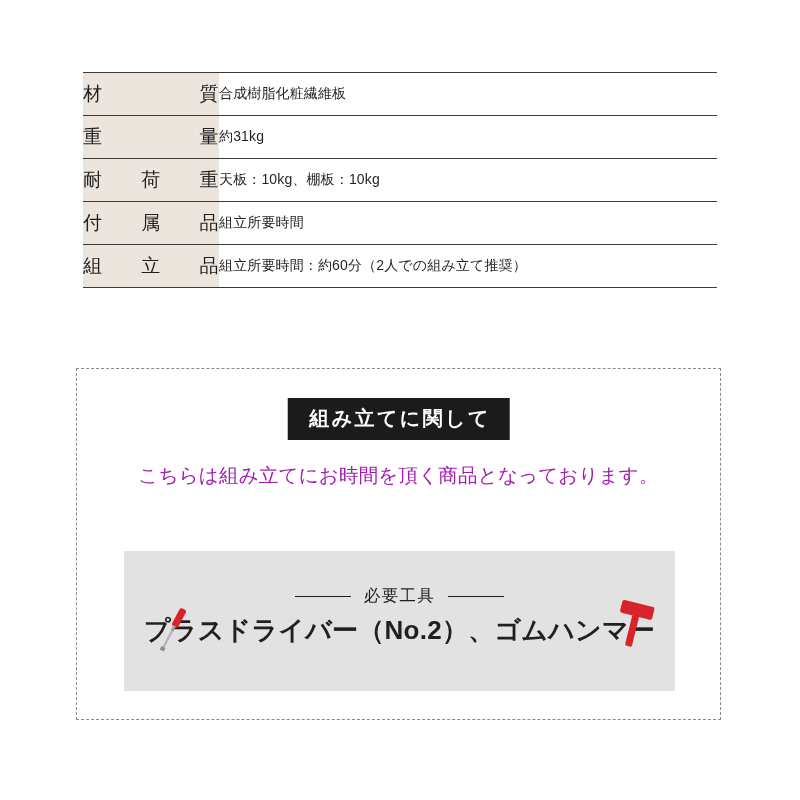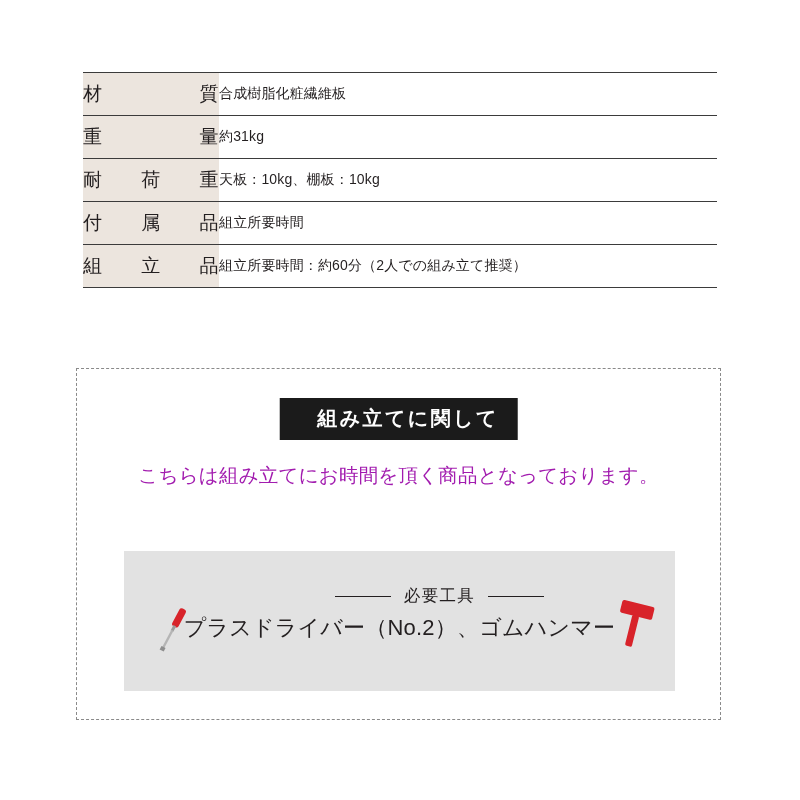--- a/index.html
+++ b/index.html
@@ -74,21 +74,21 @@
   .assembly-title {
     position: absolute;
     left: 50%;
     transform: translateX(-50%);
     top: 29px;
     background: #1b1b1b;
     color: #ffffff;
     font-size: 20px;
     font-weight: bold;
     letter-spacing: 0.12em;
-    padding: 7px 19px 8px 38px;
+    padding: 7px 19px 8px 22px;
     white-space: nowrap;
   }
   .assembly-lines {
     position: absolute;
     top: 88px;
     left: 0;
     width: 100%;
     text-align: center;
   }
   .assembly-lines .ln {
@@ -113,36 +113,35 @@
     left: 0;
     width: 100%;
     text-align: center;
     font-size: 16.5px;
     letter-spacing: 0.08em;
     color: #231f20;
     display: flex;
     align-items: center;
     justify-content: center;
     gap: 13px;
-    margin-left: 40px;
   }
   .tools-heading .rule {
     display: inline-block;
     width: 56px;
     height: 1px;
     background: #231f20;
   }
   .tools-list {
     position: absolute;
     top: 62px;
     left: 0;
     width: 100%;
     text-align: center;
-    font-size: 22px;
-    font-weight: normal;
+    font-size: 26px;
+    font-weight: bold;
     letter-spacing: 0.01em;
     color: #231f20;
     white-space: nowrap;
   }
   .tool-icon {
     position: absolute;
   }
   .tool-icon.driver {
     left: 28px;
     top: 53px;

